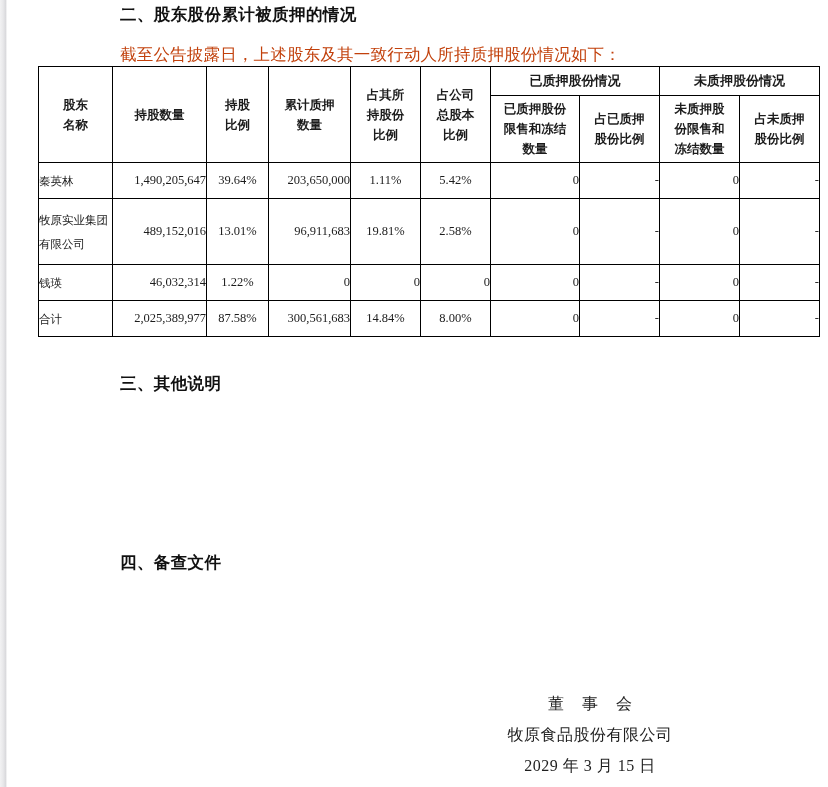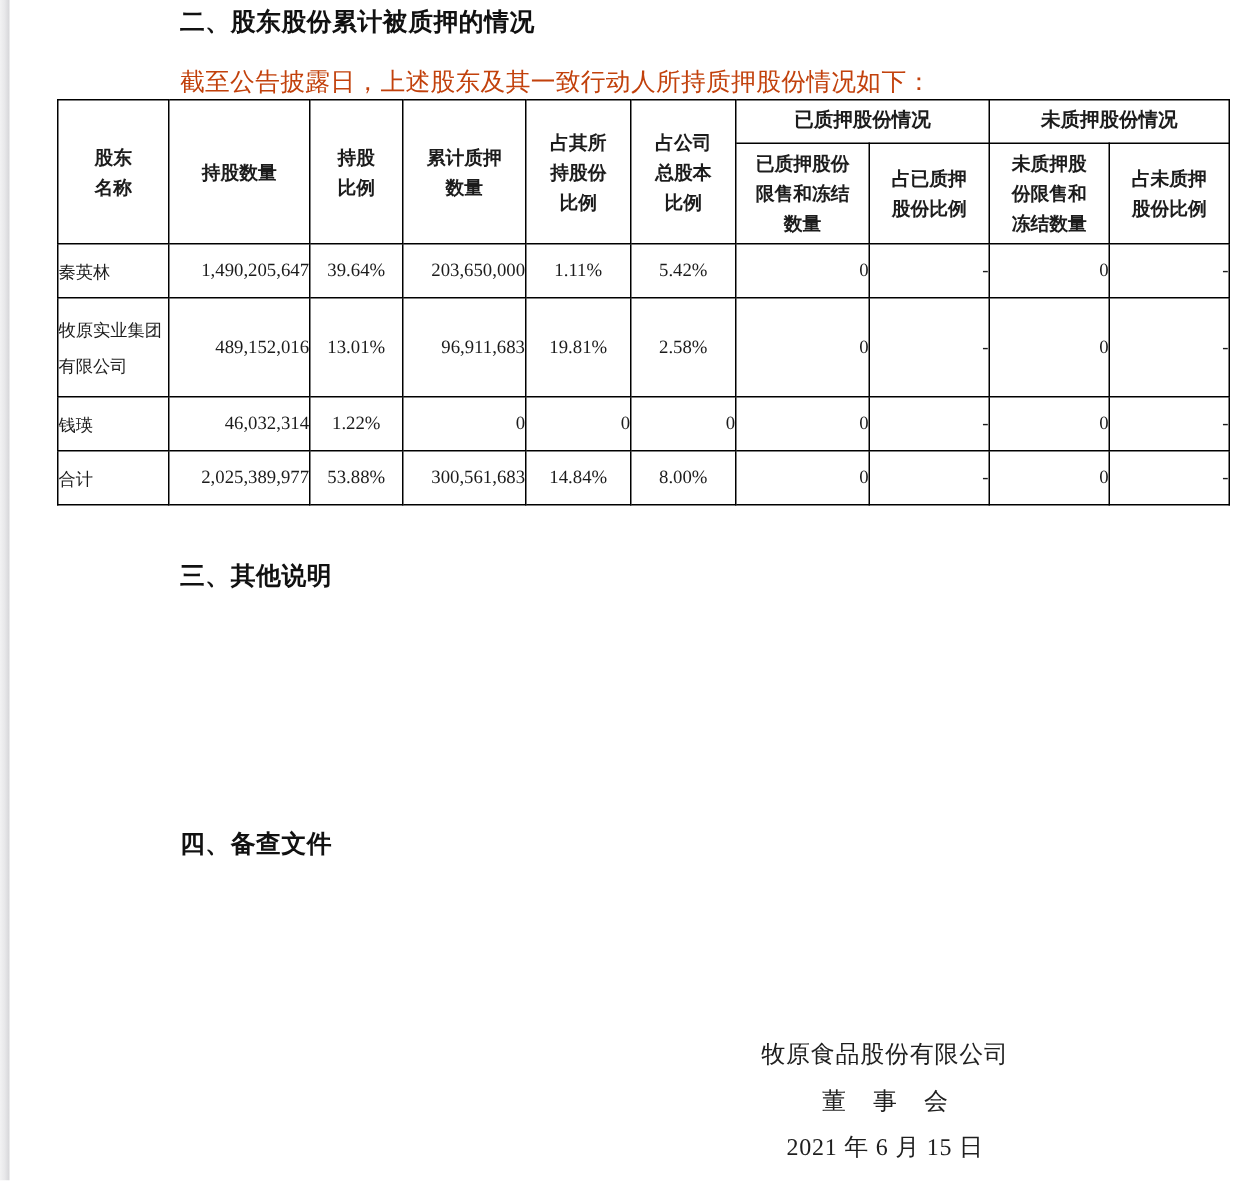--- a/index.html
+++ b/index.html
@@ -266,38 +266,38 @@
           <td class="num-cell">0</td>
           <td class="num-cell">0</td>
           <td class="num-cell">0</td>
           <td class="num-cell">-</td>
           <td class="num-cell">0</td>
           <td class="num-cell">-</td>
         </tr>
         <tr class="data-row">
           <td class="name-cell">合计</td>
           <td class="num-cell">2,025,389,977</td>
-          <td class="pct-cell">53.88%</td>
+          <td class="pct-cell">87.58%</td>
           <td class="num-cell">300,561,683</td>
           <td class="pct-cell">14.84%</td>
           <td class="pct-cell">8.00%</td>
           <td class="num-cell">0</td>
           <td class="num-cell">-</td>
           <td class="num-cell">0</td>
           <td class="num-cell">-</td>
         </tr>
       </tbody>
     </table>
   </div>
 
   <h2 class="section-heading heading-3">三、其他说明</h2>
 
 
   <h2 class="section-heading heading-4">四、备查文件</h2>
 
 
   <div class="signature">
+    <span class="sig-line sig-board">董 事 会</span>
     <span class="sig-line sig-company">牧原食品股份有限公司</span>
-    <span class="sig-line sig-board">董 事 会</span>
-    <span class="sig-line sig-date">2021 年 6 月 15 日</span>
+    <span class="sig-line sig-date">2029 年 3 月 15 日</span>
   </div>
 
 </div>
 
 </body></html>

